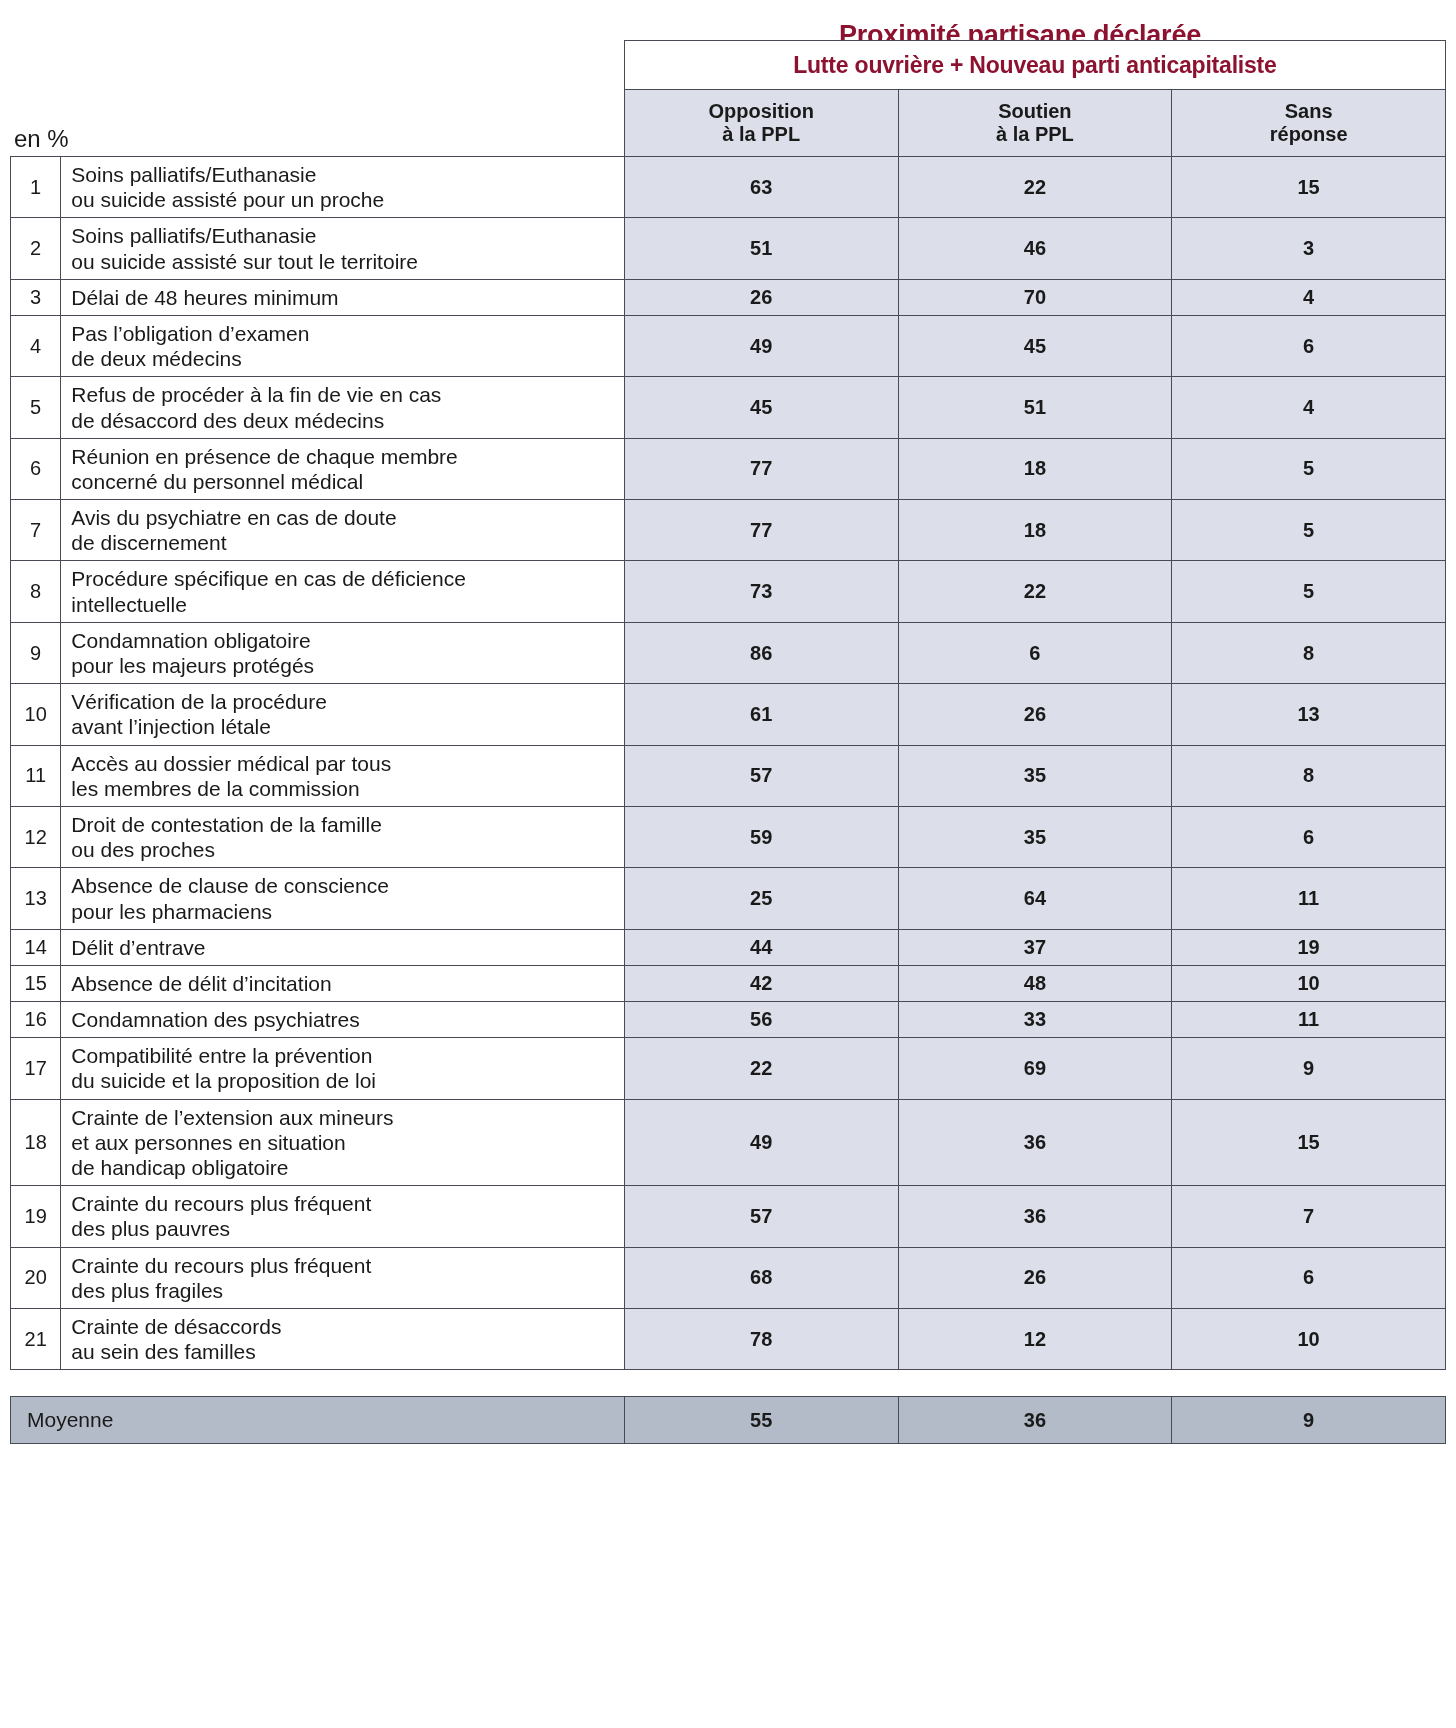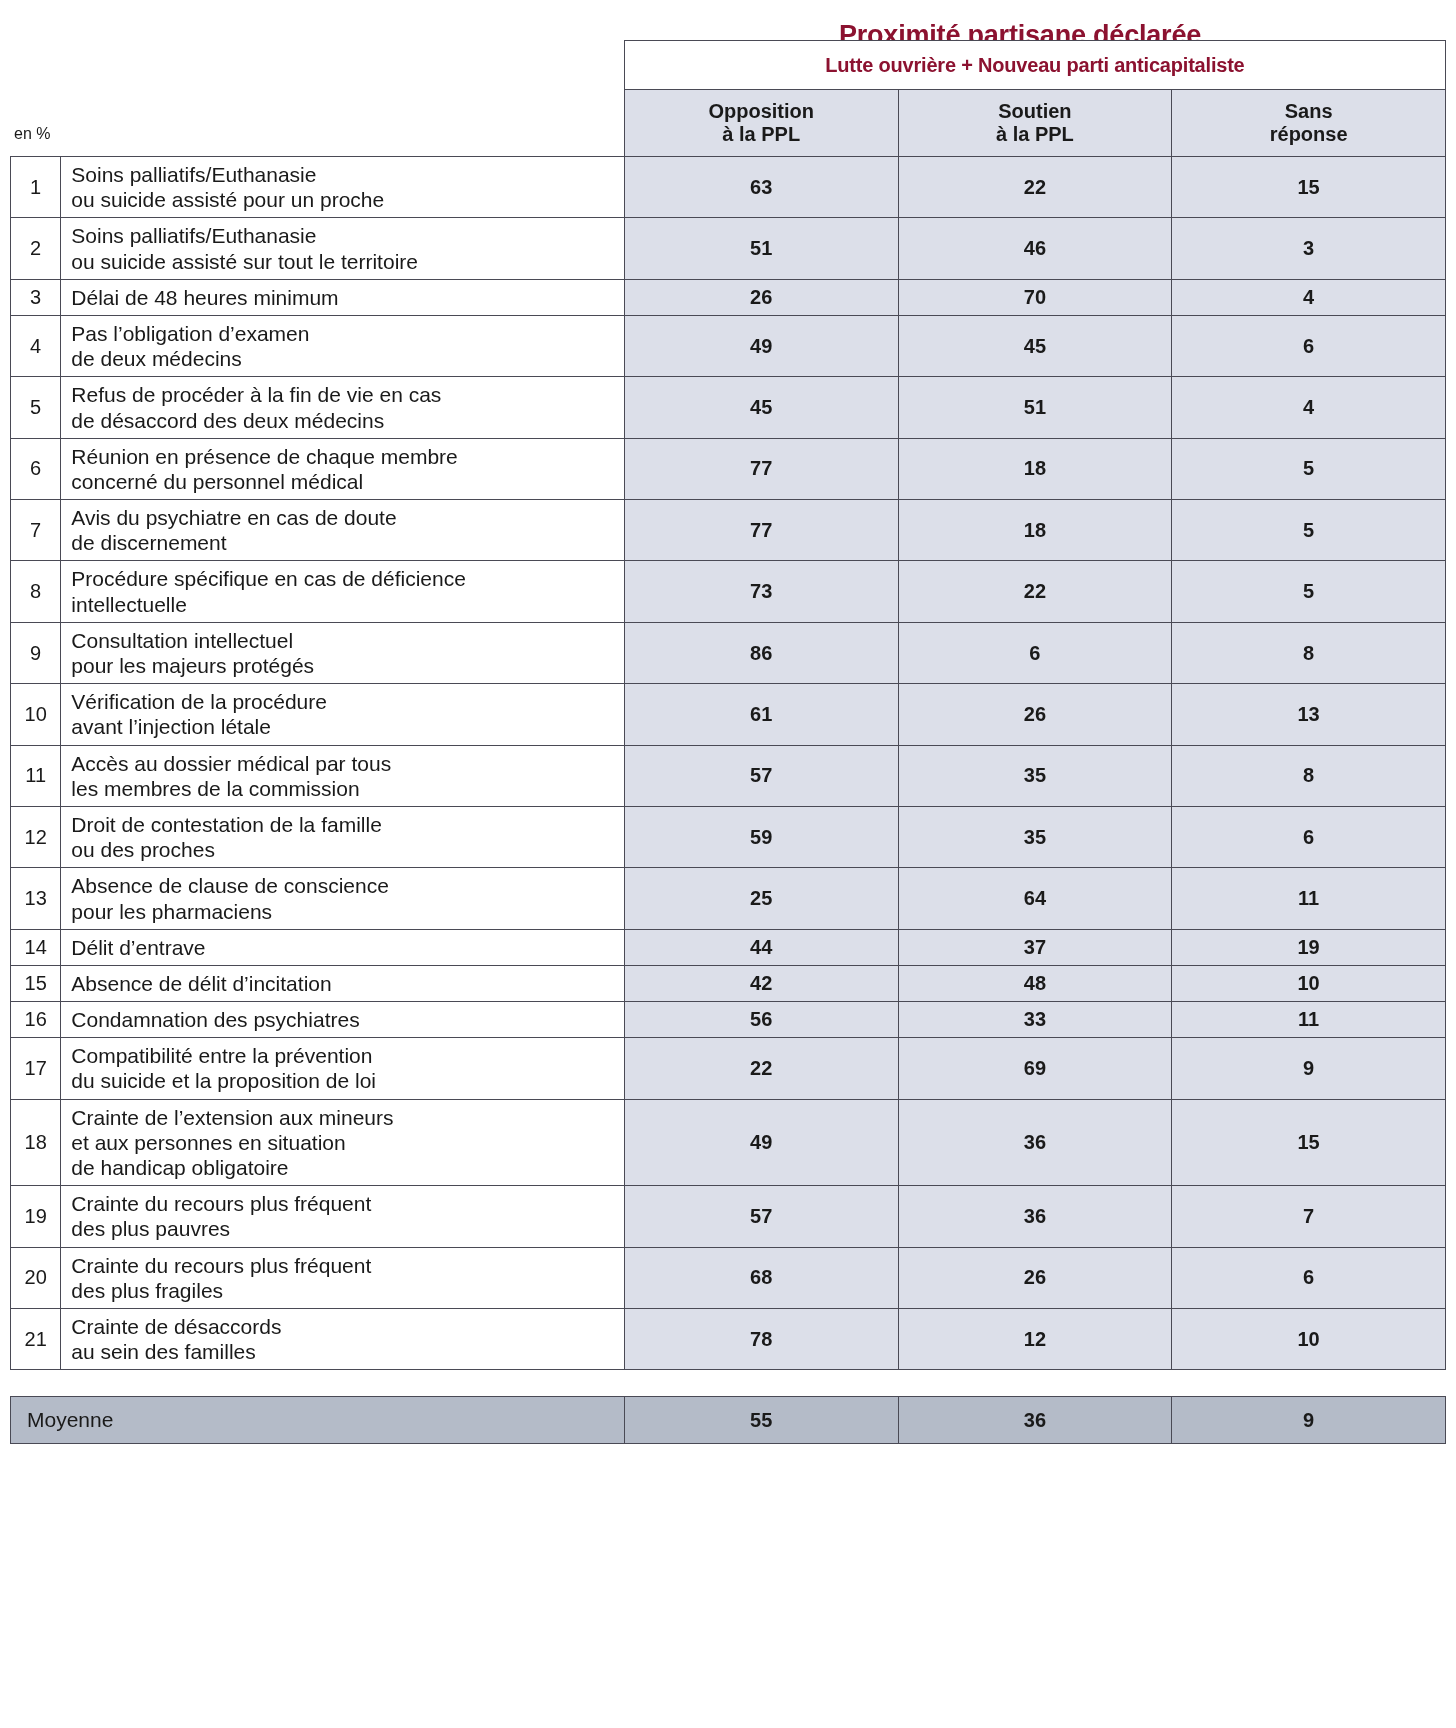--- a/index.html
+++ b/index.html
@@ -36,21 +36,21 @@
     font-weight: bold;
     color: #8c1230;
     letter-spacing: -0.2px;
   }
 
   
   .en-pct {
     position: absolute;
     left: 14px;
     top: 125px;
-    font-size: 16px;
+    font-size: 24px;
     color: #1a1a1a;
   }
 
   
   table.grid {
     position: absolute;
     left: 10px;
     top: 40px;
     border-collapse: collapse;
     table-layout: fixed;
@@ -58,21 +58,21 @@
   }
   table.grid col.c-num   { width: 50px; }
   table.grid col.c-label { width: 560px; }
   table.grid col.c-val   { width: 272px; }
 
   .hdr-group {
     border: 1.5px solid #4a4a55;
     background: #ffffff;
     color: #8c1230;
     font-weight: bold;
-    font-size: 20px;
+    font-size: 23px;
     text-align: center;
     height: 46px;
     letter-spacing: -0.2px;
     margin-left: 9px;
   }
   .hdr-col {
     border: 1.5px solid #4a4a55;
     background: #dcdfe9;
     font-weight: bold;
     font-size: 20px;
@@ -249,21 +249,21 @@
             <span class="lbl-line">Procédure spécifique en cas de déficience</span>
             <span class="lbl-line">intellectuelle</span>
           </td>
           <td class="val">73</td>
           <td class="val">22</td>
           <td class="val">5</td>
         </tr>
         <tr>
           <td class="num">9</td>
           <td class="label">
-            <span class="lbl-line">Consultation intellectuel</span>
+            <span class="lbl-line">Condamnation obligatoire</span>
             <span class="lbl-line">pour les majeurs protégés</span>
           </td>
           <td class="val">86</td>
           <td class="val">6</td>
           <td class="val">8</td>
         </tr>
         <tr>
           <td class="num">10</td>
           <td class="label">
             <span class="lbl-line">Vérification de la procédure</span>

